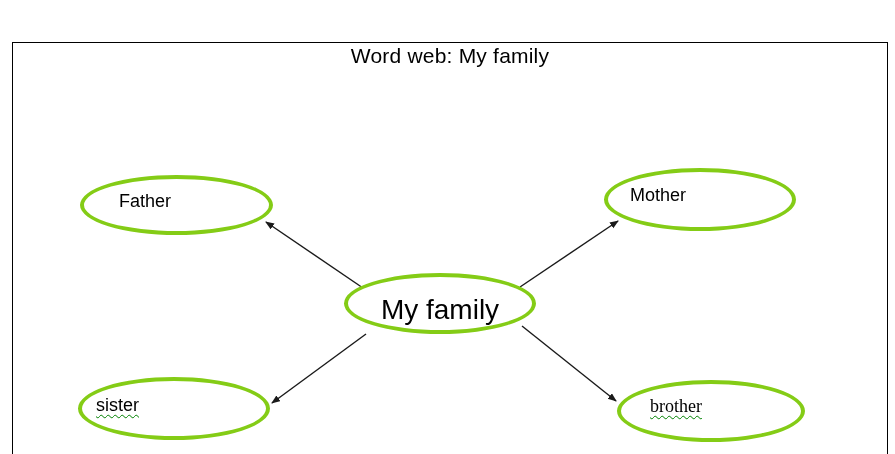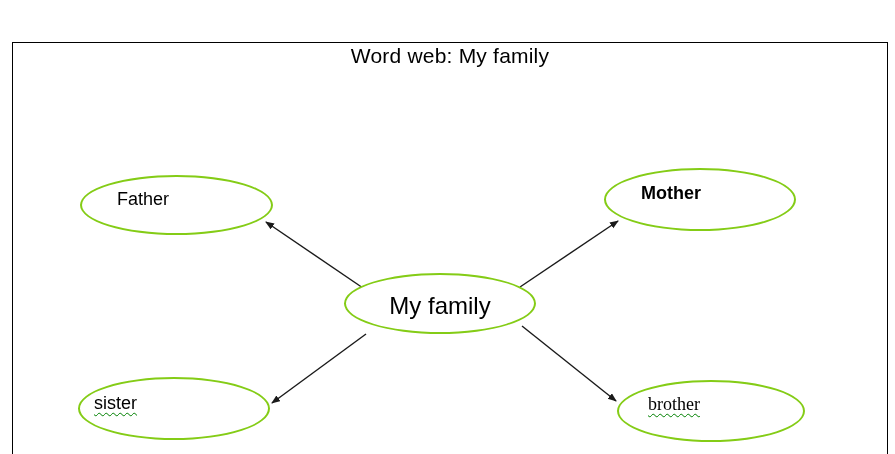--- a/index.html
+++ b/index.html
@@ -29,38 +29,38 @@
     left: 12px; top: 12px;
     width: 876px;
     text-align: center;
     font-size: 21px;
     letter-spacing: 0.2px;
     color: #000000;
     line-height: 24px;
   }
   .node {
     position: absolute;
-    border: 2px solid #84cc16;
+    border: 4px solid #84cc16;
     border-radius: 50%;
     background: #ffffff;
   }
   .node .label {
     position: absolute;
     font-size: 18px;
     color: #000000;
     white-space: nowrap;
   }
   .node-father  { left: 80px;  top: 143px; width: 193px; height: 60px; }
   .node-father .label  { left: 35px; top: 12px; }
   .node-mother  { left: 604px; top: 136px; width: 192px; height: 63px; }
-  .node-mother .label  { left: 35px; top: 13px; font-weight: bold; }
+  .node-mother .label  { left: 22px; top: 13px; }
   .node-center  { left: 344px; top: 241px; width: 192px; height: 61px; }
   .node-center .label {
     left: 0; top: 17px; width: 100%;
-    text-align: center; font-size: 24px;
+    text-align: center; font-size: 28px;
   }
   .node-sister  { left: 78px;  top: 345px; width: 192px; height: 63px; }
   .node-sister .label  { left: 14px; top: 14px; }
   .node-brother { left: 617px; top: 348px; width: 188px; height: 62px; font-family: Liberation Serif, serif; }
   .node-brother .label { left: 29px; top: 12px; }
   .squiggle {
     text-decoration-line: underline;
     text-decoration-style: wavy;
     text-decoration-color: #008000;
     text-decoration-thickness: 1px;

